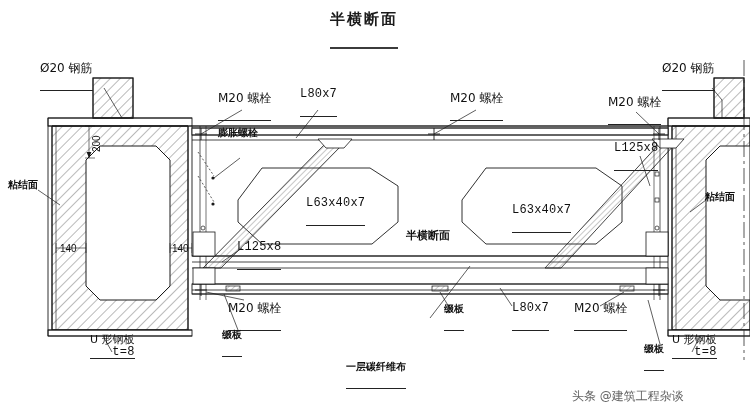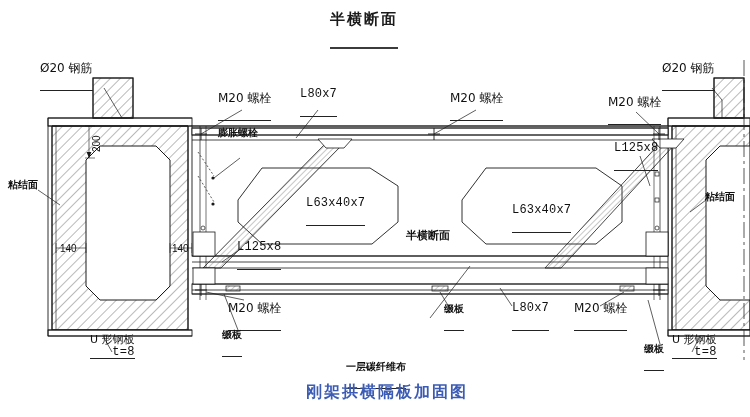--- a/index.html
+++ b/index.html
@@ -292,16 +292,16 @@
   <div class="lbl two" style="left:90px;top:334px;">
     <span class="lbl" style="position:static;font-size:11px;display:block;">U 形钢板</span>
     <span class="lbl en" style="position:static;display:block;border-bottom:1px solid #222;">t=8</span>
   </div>
 
   <div class="lbl two" style="left:672px;top:334px;">
     <span class="lbl" style="position:static;font-size:11px;display:block;">U 形钢板</span>
     <span class="lbl en" style="position:static;display:block;border-bottom:1px solid #222;">t=8</span>
   </div>
 
-  <div class="cap" style="left:306px;top:382px;">刚架拱横隔板加固图</div>
-
+
+  <div class="wm" style="left:572px;top:388px;">头条 @建筑工程杂谈</div>
 
 </div>
 
 </body></html>

